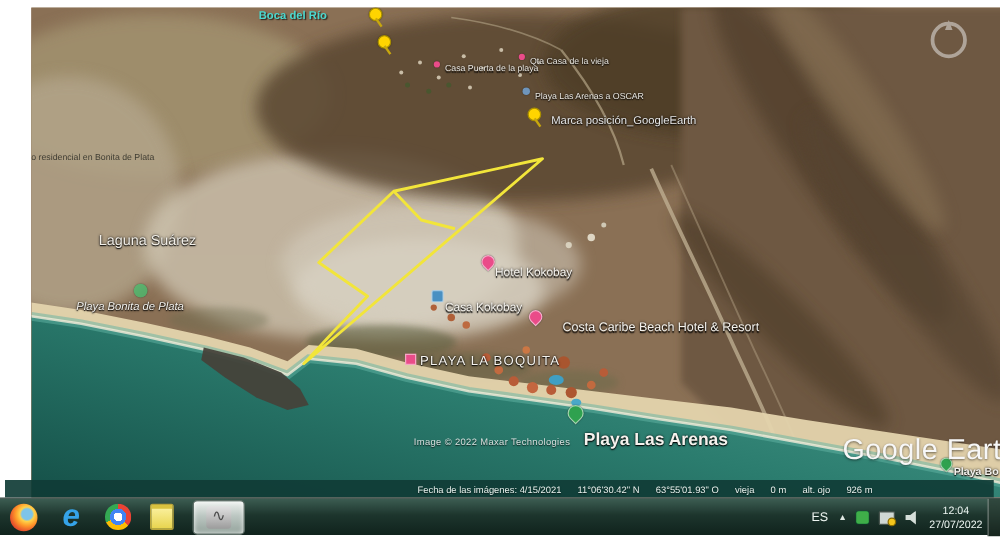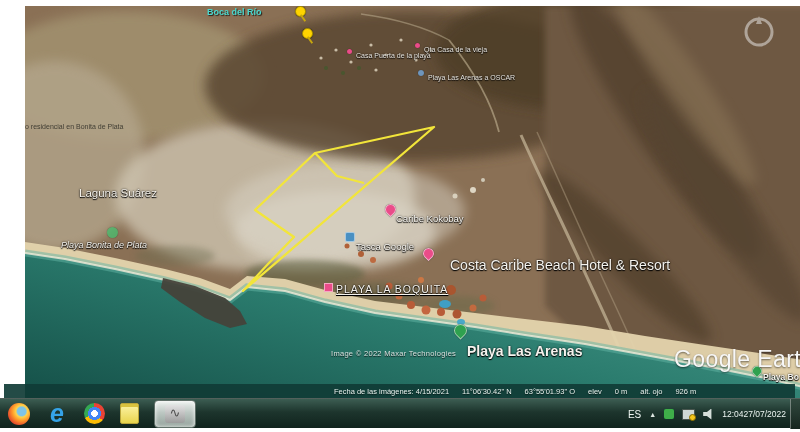--- a/index.html
+++ b/index.html
@@ -32,23 +32,23 @@
   .pm-marca{left:397px;top:80px;} .pm-marca .pm-text{margin-left:19px;margin-top:3px;font-size:9px;color:#e9e9e9;}
   .lbl-residencial{left:0px;top:117px;font-size:7px;color:#35332b;opacity:.9;}
   .lbl-laguna{left:54px;top:181px;font-size:11.5px;color:#f2efe8;text-shadow:0 1px 1px #000,0 0 2px #000;}
   .pm-bonita{left:36px;top:221px;font-style:italic;} .pm-bonita .pin{left:46px;top:0;width:11px;height:11px;background:rgba(70,190,110,.75);}
   .pm-bonita .pm-text{margin-top:13px;font-size:9px;}
   .pm-hotel{left:358px;top:198px;} .pm-hotel .pin{left:2px;top:0;}
   .pm-hotel .pm-text{margin-left:13px;margin-top:9px;font-size:9.5px;}
   .pm-tasca{left:318px;top:226px;} .pm-tasca .pin{left:2px;top:0;width:8px;height:8px;border-radius:2px;background:#4a90c2;border:1px solid rgba(255,255,255,.5);}
   .pm-tasca .pm-text{margin-left:13px;margin-top:9px;font-size:9.5px;}
   .pm-costa{left:396px;top:242px;} .pm-costa .pin{left:2px;top:0;}
-  .pm-costa .pm-text{margin-left:29px;margin-top:9px;font-size:14px;}
+  .pm-costa .pm-text{margin-left:29px;margin-top:9px;font-size:10px;}
   .pm-boquita{left:299px;top:273px;} .pm-boquita .pin{left:0;top:4px;width:7px;height:7px;background:#ea4c89;border:1px solid rgba(255,255,255,.5);}
-  .pm-boquita .pm-text{margin-left:12px;font-size:10.5px;letter-spacing:1px;text-decoration:underline;}
+  .pm-boquita .pm-text{margin-left:12px;font-size:10.5px;letter-spacing:1px;}
   .pm-arenas{left:427px;top:318px;} .pm-arenas .pin{left:2px;top:0;width:11px;height:11px;}
   .pm-arenas .pm-text{margin-left:15px;margin-top:19px;font-size:14px;font-weight:bold;}
   .lbl-maxar{left:306px;top:343px;font-size:7.5px;color:rgba(255,255,255,.82);letter-spacing:.3px;text-shadow:0 1px 1px rgba(0,0,0,.8);}
   .lbl-gelogo{left:649px;top:340px;font-size:23px;font-weight:500;color:#f7f7f7;letter-spacing:.4px;
               text-shadow:0 1px 2px rgba(0,0,0,.55);}
   .pm-playabo{left:727px;top:360px;} .pm-playabo .pin{left:0;top:0;width:8px;height:8px;}
   .pm-playabo .pm-text{margin-left:11px;margin-top:6px;font-size:8.5px;font-weight:bold;}
   
   #gestatus{position:absolute;left:4px;top:384px;width:791px;height:14px;background:rgba(16,60,54,.92);
             display:flex;align-items:center;gap:13px;padding-left:330px;box-sizing:border-box;
@@ -76,21 +76,21 @@
   .appico::before{content:"∿";}
   .tray{position:absolute;right:14px;top:0;height:30px;display:flex;align-items:center;gap:8px;}
   .tray-lang{color:#eef5f1;font-size:10px;}
   .tray-arrow{color:#dfe8e3;font-size:7px;} .tray-arrow::before{content:"▲";}
   .tray-green{width:10px;height:10px;border-radius:2px;background:#3fae49;box-shadow:0 0 1px #063;}
   .tray-net{width:11px;height:9px;background:#cfd8d4;border:1px solid #49564f;position:relative;border-radius:1px;}
   .tray-net::after{content:"";position:absolute;right:-2px;bottom:-2px;width:5px;height:5px;border-radius:50%;
                    background:#f3c61c;border:1px solid #8a6d00;}
   .tray-vol{width:11px;height:11px;background:#d5ded9;
             clip-path:polygon(0 32%,34% 32%,75% 0,75% 100%,34% 68%,0 68%);}
-  .tray-clock{display:flex;flex-direction:row;align-items:center;line-height:1.25;color:#ecf5f1;font-size:8.5px;}
+  .tray-clock{display:flex;flex-direction:column;align-items:center;line-height:1.25;color:#ecf5f1;font-size:8.5px;}
   .showdesk{position:absolute;right:0;top:0;width:9px;height:30px;background:linear-gradient(#31493f,#16251e);
             border-left:1px solid rgba(255,255,255,.35);}
 </style>
 </head>
 <body>
 
 <div id="screen">
 
   <div id="map">
     <svg id="terrain" width="791" height="392" viewBox="0 0 791 392">
@@ -201,35 +201,39 @@
       <span class="pm-text">Casa Puerta de la playa</span>
     </div>
     <div class="placemark tiny pm-casa-vieja">
       <span class="pin dot pink"></span>
       <span class="pm-text">Qta Casa de la vieja</span>
     </div>
     <div class="placemark tiny pm-oscar">
       <span class="pin dot blue"></span>
       <span class="pm-text">Playa Las Arenas a OSCAR</span>
     </div>
+    <div class="placemark pm-marca">
+      <span class="pin pushpin"></span>
+      <span class="pm-text">Marca posición_GoogleEarth</span>
+    </div>
 
     <div class="lbl lbl-residencial">o residencial en Bonita de Plata</div>
     <div class="lbl lbl-laguna">Laguna Suárez</div>
 
     <div class="placemark pm-bonita">
       <span class="pin dot"></span>
       <span class="pm-text">Playa Bonita de Plata</span>
     </div>
     <div class="placemark pm-hotel">
       <span class="pin pin-tear pink"></span>
-      <span class="pm-text">Caribe Kokobay</span>
+      <span class="pm-text">Hotel Kokobay</span>
     </div>
     <div class="placemark pm-tasca">
       <span class="pin"></span>
-      <span class="pm-text">Tasca Google</span>
+      <span class="pm-text">Casa Kokobay</span>
     </div>
     <div class="placemark pm-costa">
       <span class="pin pin-tear pink"></span>
       <span class="pm-text">Costa Caribe Beach Hotel &amp; Resort</span>
     </div>
     <div class="placemark pm-boquita">
       <span class="pin"></span>
       <span class="pm-text">PLAYA LA BOQUITA</span>
     </div>
     <div class="placemark pm-arenas">
@@ -242,21 +246,21 @@
     </div>
 
     <div class="lbl lbl-maxar">Image © 2022 Maxar Technologies</div>
     <div class="lbl lbl-gelogo">Google Earth</div>
   </div>
 
   <div id="gestatus">
     <span>Fecha de las imágenes: 4/15/2021</span>
     <span>11°06'30.42" N</span>
     <span>63°55'01.93" O</span>
-    <span>elev</span>
+    <span>vieja</span>
     <span>0 m</span>
     <span>alt. ojo</span>
     <span>926 m</span>
   </div>
 
   <div id="taskbar">
     <div class="tb-icons">
       <div class="ffx"></div>
       <div class="iex"></div>
       <div class="chr"></div>

